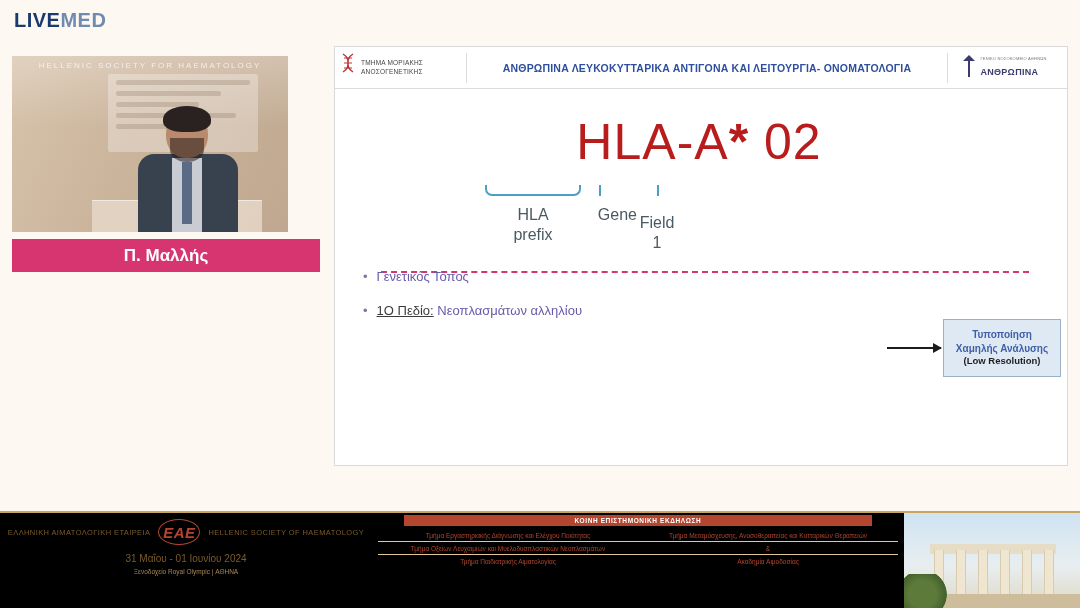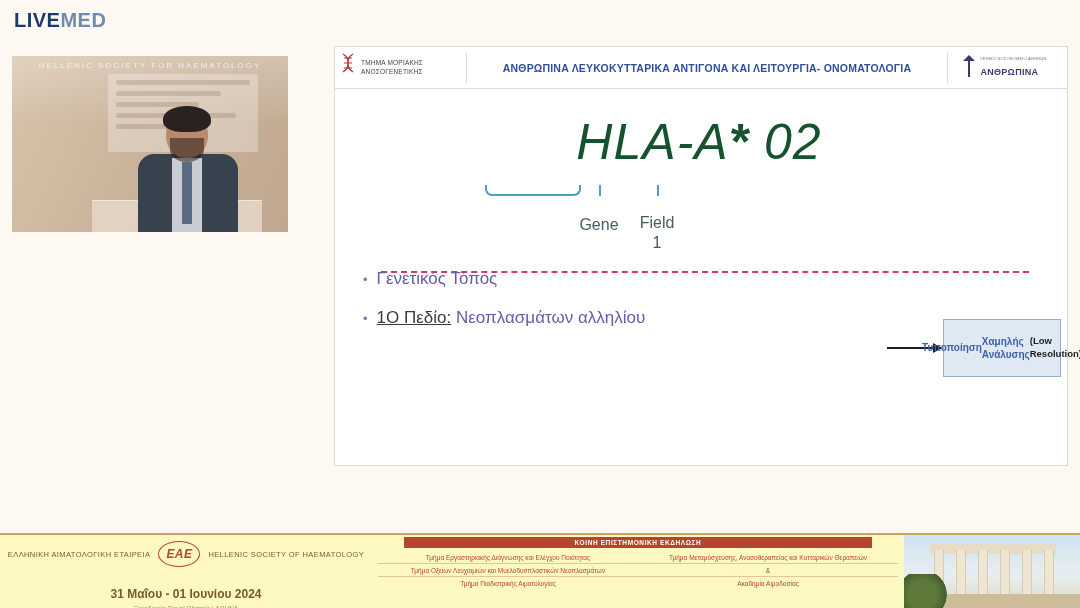--- a/index.html
+++ b/index.html
@@ -137,21 +137,21 @@
   .right-logo .rl-sub {
     font-size: 4px; color: #777; display: block; letter-spacing: .2px;
   }
 
   .hla-area {
     position: relative; height: 190px;
   }
   .hla-code {
     position: absolute; left: 0; right: 4px; top: 24px;
     text-align: center;
-    font-size: 50px; color: #14532d; letter-spacing: 1px; font-style: italic;
+    font-size: 50px; color: #b91c1c; letter-spacing: 1px;
   }
   .hla-code .ast { font-weight: bold; }
 
   .brace {
     position: absolute;
     border-left: 2px solid #4c9fc4;
     border-right: 2px solid #4c9fc4;
     border-bottom: 2px solid #4c9fc4;
     border-radius: 0 0 7px 7px;
     height: 11px;
@@ -161,89 +161,89 @@
     position: absolute; width: 2px; height: 11px; background: #4c9fc4;
   }
   .tick.t2 { left: 264px; top: 96px; }
   .tick.t3 { left: 322px; top: 96px; }
 
   .lbl {
     position: absolute; text-align: center;
     font-size: 16px; color: #4a5a64; line-height: 1.25;
   }
   .lbl.l1 { left: 150px; width: 96px; top: 116px; }
-  .lbl.l2 { left: 226px; width: 76px; top: 126px; }
+  .lbl.l2 { left: 226px; width: 76px; top: 116px; text-align: right; }
   .lbl.l3 { left: 292px; width: 60px; top: 124px; }
 
   .dashline {
     position: absolute; left: 46px; right: 38px; top: 182px;
     border-top: 2px dashed #d6356f;
   }
 
   .bullets {
     position: absolute; left: 28px; top: 222px; width: 430px;
   }
   .bullet {
     display: flex; align-items: baseline; gap: 9px; margin-bottom: 19px;
   }
   .bdot { color: #8a6fb0; font-size: 13px; line-height: 1; }
-  .btxt { font-size: 17px; color: #6a5aa8; }
+  .btxt { font-size: 13px; color: #6a5aa8; }
   .btxt .und { text-decoration: underline; color: #3b3b3b; }
 
   .arrow {
     position: absolute; left: 552px; top: 300px;
     width: 54px; height: 2px; background: #1c1c1c;
   }
   .arrow::after {
     content: ""; position: absolute; right: -1px; top: -4px;
     border-left: 9px solid #1c1c1c;
     border-top: 5px solid transparent;
     border-bottom: 5px solid transparent;
   }
   .res-box {
     position: absolute; left: 608px; top: 272px; width: 118px; height: 58px;
     background: #dfe9f3; border: 1px solid #9bb0c6;
-    display: flex; flex-direction: row; align-items: center; justify-content: center;
+    display: flex; flex-direction: column; align-items: center; justify-content: center;
     line-height: 1.35;
   }
   .res-box .r1, .res-box .r2 { font-size: 10px; color: #3f5fa8; font-weight: bold; }
   .res-box .r3 { font-size: 9.5px; color: #1e1e1e; font-weight: bold; }
 
   
   .banner {
     position: absolute; left: 334px; top: 471px;
     width: 734px; height: 45px;
     background: #d6356f;
     display: flex; align-items: center; justify-content: center;
   }
   .banner span { color: #fff; font-size: 21px; }
 
   
   .footer {
-    position: absolute; left: 0; bottom: 0; width: 1080px; height: 75px;
-    background: #fef9c3;
+    position: absolute; left: 0; bottom: 0; width: 1080px; height: 97px;
+    background: #000000;
     border-top: 2px solid #c8a45c;
     display: flex;
   }
   .f-left {
     width: 372px; position: relative;
     display: flex; flex-direction: column; align-items: center;
     padding-top: 6px;
   }
   .f-left .soc {
     display: flex; align-items: center; gap: 8px;
     font-size: 7.5px; color: #7a5b2a; letter-spacing: .4px;
   }
   .ehe-logo {
     width: 42px; height: 26px; border: 1px solid #b4452f; border-radius: 50%;
     display: flex; align-items: center; justify-content: center;
-    color: #b4452f; font-size: 12px; font-style: italic; font-weight: bold;
+    color: #b4452f; font-size: 15px; font-style: italic; font-weight: bold;
   }
   .f-left .dates {
-    margin-top: 20px; font-size: 12px; color: #7a5b2a; font-weight: bold;
+    margin-top: 8px; font-size: 10px; color: #7a5b2a;
   }
   .f-left .venue {
     margin-top: 4px; font-size: 6.5px; color: #a98a55;
   }
   .f-mid {
     flex: 1; padding: 0 6px; position: relative;
   }
   .f-mid .hdr {
     background: #b4452f; color: #fff; font-size: 6.5px; font-weight: bold;
     text-align: center; letter-spacing: .6px; padding: 2px 0; margin: 2px 26px 0;
@@ -302,20 +302,23 @@
     <div class="person">
       <div class="torso"></div>
       <div class="shirt"></div>
       <div class="tie"></div>
       <div class="head"></div>
       <div class="hair"></div>
       <div class="beard"></div>
     </div>
   </div>
 
+  <div class="name-plate">
+    <span class="nm">Π. Μαλλής</span>
+  </div>
 
   <div class="slide">
 
     <div class="slide-header">
       <div class="dept">
         <span class="dept-logo">
           <svg width="16" height="26" viewBox="0 0 16 26">
             <path d="M3 1 C13 7 3 13 13 19 M13 1 C3 7 13 13 3 19" stroke="#b33" fill="none" stroke-width="1.4"></path>
             <path d="M4 5 H12 M4 10 H12 M4 15 H12" stroke="#b33" stroke-width="1"></path>
           </svg>
@@ -339,20 +342,21 @@
 
     <div class="hla-area">
       <div class="hla-code">
         <span>HLA-A</span><span class="ast">*</span> <span>02</span>
       </div>
 
       <div class="brace b1"></div>
       <div class="tick t2"></div>
       <div class="tick t3"></div>
 
+      <div class="lbl l1">HLA<br>prefix</div>
       <div class="lbl l2">Gene</div>
       <div class="lbl l3">Field<br>1</div>
 
       <div class="dashline"></div>
     </div>
 
     <div class="bullets">
       <div class="bullet">
         <span class="bdot">•</span>
         <span class="btxt">Γενετικός Τόπος</span>

